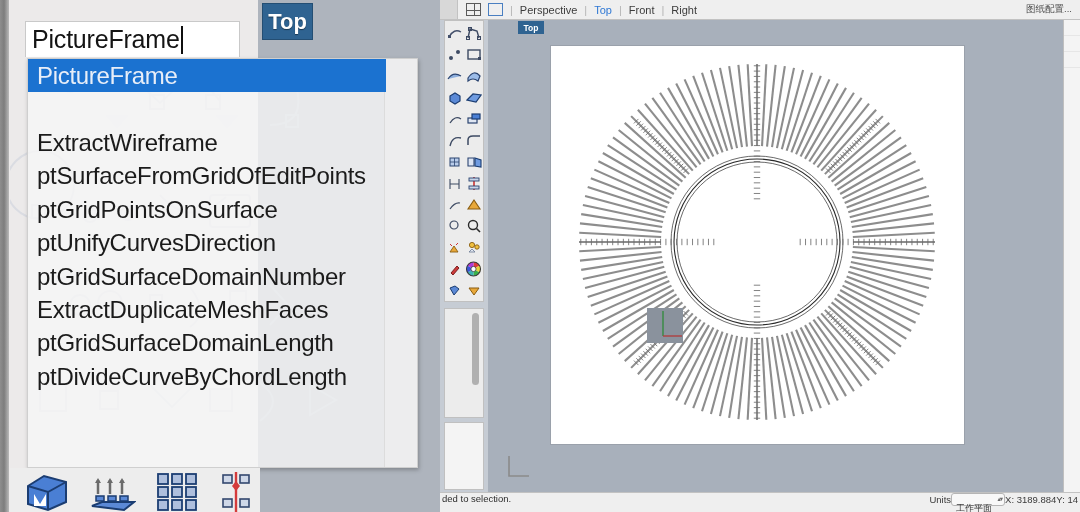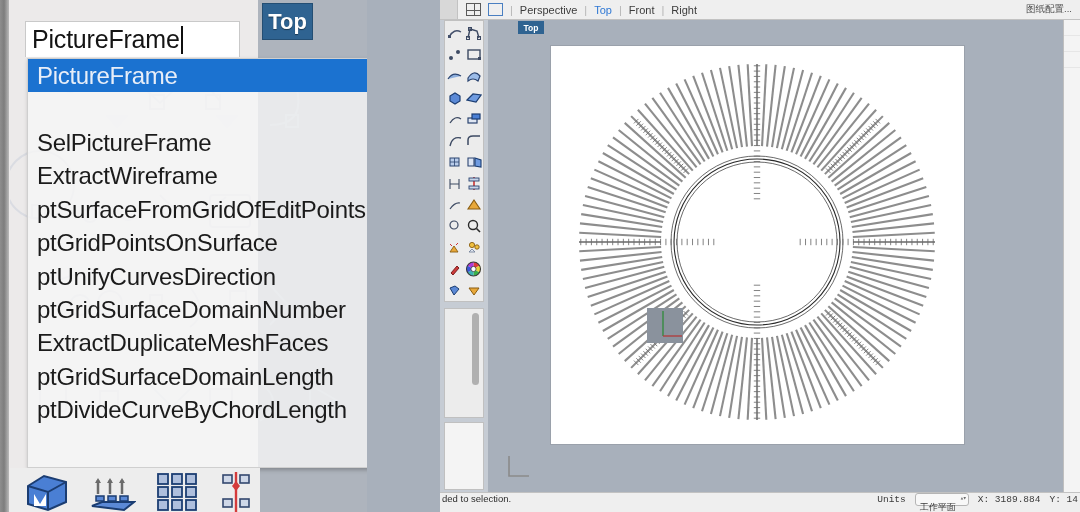--- a/index.html
+++ b/index.html
@@ -6,21 +6,21 @@
   html, body {
     width: 1080px; height: 512px;
     overflow: hidden;
     font-family: "Liberation Sans", sans-serif;
     background: #a8b0bb;
   }
   #root { position: relative; width: 1080px; height: 512px; }
 
   
   .left-region {
-    position: absolute; left: 0; top: 0; width: 367px; height: 512px;
+    position: absolute; left: 0; top: 0; width: 440px; height: 512px;
     background: #d9d9d9;
     overflow: hidden;
   }
   .left-dark-strip {
     position: absolute; left: 0; top: 0; width: 9px; height: 512px;
     background: linear-gradient(to right, #8e8e8e 0%, #7d7d7d 45%, #b9b9b9 100%);
   }
   .left-inner-bg {
     position: absolute; left: 9px; top: 0; width: 249px; height: 512px;
     background: #eceaea;
@@ -177,21 +177,21 @@
   }
   .rp-row { height: 16px; border-bottom: 1px solid #e6e6e6; }
 
   
   .statusbar {
     position:absolute; left: 0; bottom: 0; width: 640px; height: 20px;
     background: #efefef; border-top: 1px solid #c2c2c2;
     display:flex; align-items:flex-start; font-size: 9.5px; color:#3a3a3a;
   }
   .sb-msg { padding-left: 2px; color:#2d2d2d; }
-  .sb-right { margin-left:auto; display:flex; align-items:center; gap:9px; padding-right:2px;font-family:Liberation Mono, monospace;}
+  .sb-right { margin-left:auto; display:flex; align-items:center; padding-right:2px;}
   .sb-select {
     border: 1px solid #b5b5b5; background:#f8f8f8; border-radius:3px;
     padding: 8px 12px 0px 4px; height:13px; line-height:12px; position:relative;
     font-size: 9px;
   }
   .sb-select::after {
     content:"\25B4\25BE"; position:absolute; right:2px; top:-1px; font-size:6.5px; color:#6a6a6a;
     letter-spacing:-1px;
   }
 
@@ -246,23 +246,20 @@
     </div>
 
     <div class="dropdown">
       <div class="dd-scrollmargin"></div>
       <div class="dd-listcol">
         <div class="dd-item selected">
             <span>PictureFrame</span>
           </div>
         <div class="dd-item gap">
             <span></span>
-          </div>
-        <div class="dd-item">
-            <span>SelPictureFrame</span>
           </div>
         <div class="dd-item">
             <span>ExtractWireframe</span>
           </div>
         <div class="dd-item">
             <span>ptSurfaceFromGridOfEditPoints</span>
           </div>
         <div class="dd-item">
             <span>ptGridPointsOnSurface</span>
           </div>

